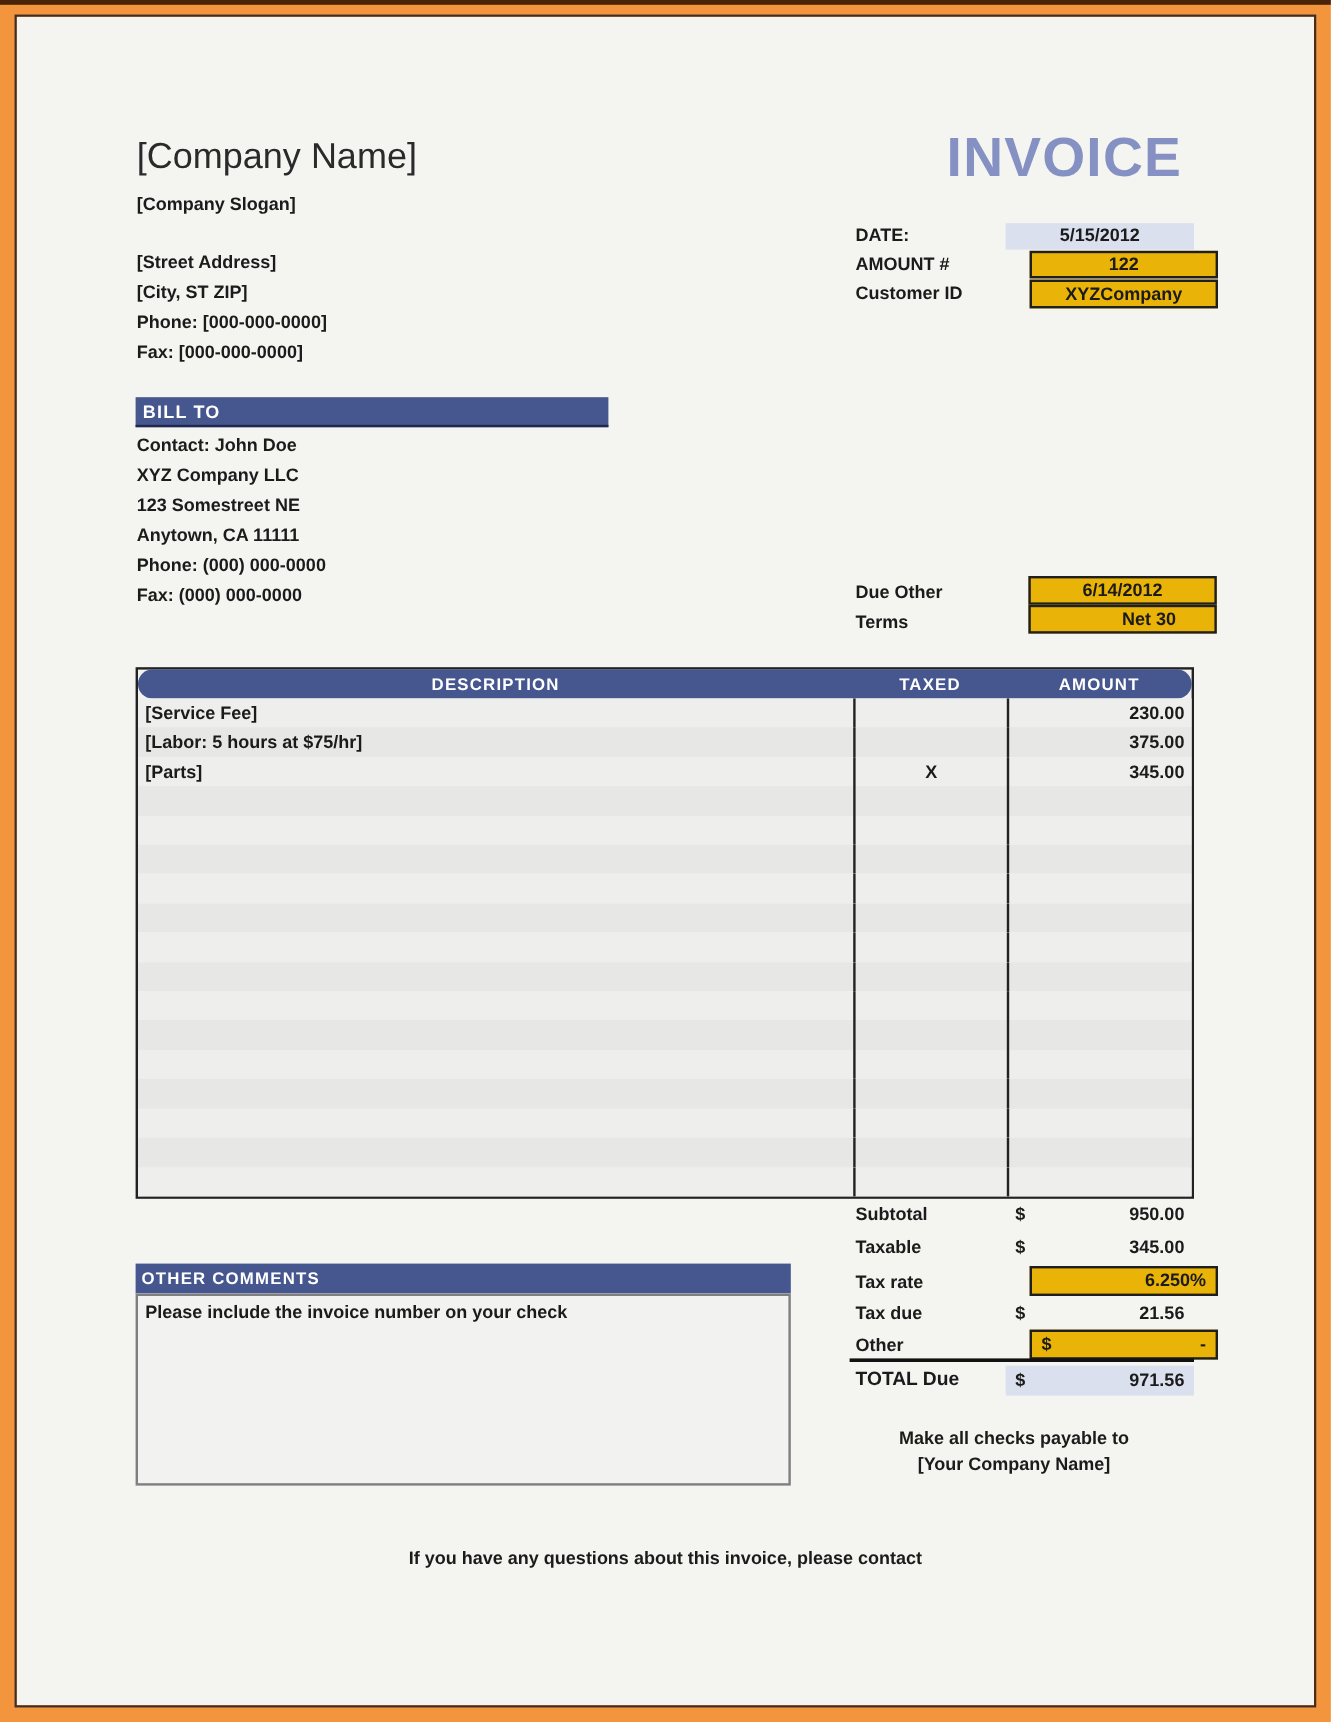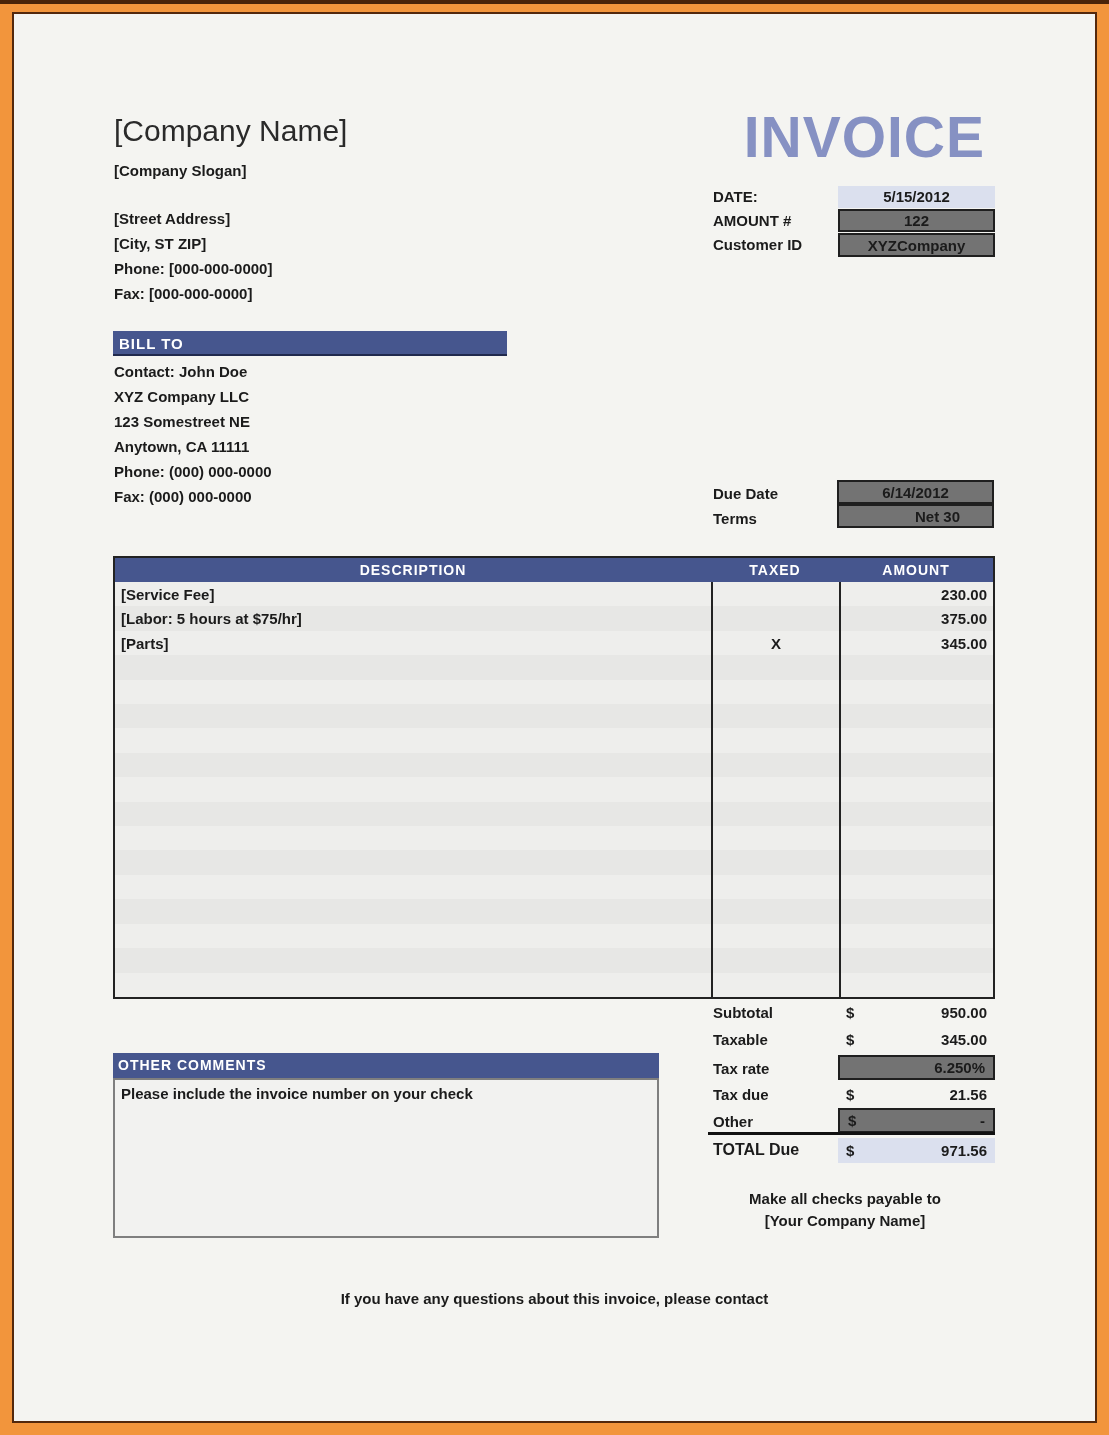--- a/index.html
+++ b/index.html
@@ -15,35 +15,35 @@
   }
   .content{position:absolute;inset:0;color:#1b1b1b;font-size:15px;}
   .abs{position:absolute;}
 
   
   .company-name{left:100px;top:100px;font-size:30px;color:#2a2a2a;}
   .company-slogan{left:100px;top:148px;font-weight:bold;}
   .addr-line{left:100px;font-weight:bold;}
 
   
-  .invoice-title{top:90px;right:110px;font-size:57px;font-weight:bold;color:#8691c3;letter-spacing:1px;}
+  .invoice-title{top:90px;right:110px;font-size:46px;font-weight:bold;color:#8691c3;letter-spacing:1px;}
   .meta-label{left:699px;font-weight:bold;}
   .meta-label.plain{font-weight:bold;}
   .meta-value{left:824px;width:157px;text-align:center;box-sizing:border-box;font-weight:bold;}
   .shaded{background:#dbe0ee;}
-  .boxed{border:2px solid #1f1f1f;background:#737373;}
+  .boxed{border:2px solid #1f1f1f;background:#eab308;margin-left:20px;}
 
   
   .billto-bar{left:99px;top:317px;width:394px;height:25px;background:#46568e;color:#fff;
     font-weight:bold;line-height:25px;padding-left:6px;box-sizing:border-box;letter-spacing:1px;border-bottom:2px solid #20294d;}
   .billto-line{left:100px;font-weight:bold;}
 
   
   .tbl{left:99px;top:542px;width:882px;height:443px;border:2px solid #222;box-sizing:border-box;background:#f2f2f0;}
-  .t-head{display:grid;grid-template-columns:596px 128px 154px;height:24px;background:#46568e;color:#fff;font-weight:bold;font-size:14px;letter-spacing:1px;}
+  .t-head{display:grid;grid-template-columns:596px 128px 154px;height:24px;background:#46568e;color:#fff;font-weight:bold;font-size:14px;letter-spacing:1px;border-radius:12px;}
   .t-head div{text-align:center;line-height:24px;}
   .t-body{display:flex;flex-direction:column;height:415px;}
   .t-row{flex:1;display:grid;grid-template-columns:596px 128px 154px;align-items:center;}
   .t-row:nth-child(odd){background:#eeeeec;}
   .t-row:nth-child(even){background:#e7e7e5;}
   .t-row .c2,.t-row .c3{border-left:2px solid #222;height:100%;display:flex;align-items:center;box-sizing:border-box;}
   .t-desc{padding-left:6px;font-weight:bold;}
   .t-taxed{justify-content:center;font-weight:bold;}
   .t-amt{justify-content:flex-end;padding-right:6px;font-weight:bold;}
 
@@ -88,21 +88,21 @@
     <div class="abs meta-value boxed" style="top:219px;height:24px;line-height:21px;">XYZCompany</div>
 
     <div class="abs billto-bar">BILL TO</div>
     <div class="abs billto-line" style="top:349px">Contact: John Doe</div>
     <div class="abs billto-line" style="top:374px">XYZ Company LLC</div>
     <div class="abs billto-line" style="top:399px">123 Somestreet NE</div>
     <div class="abs billto-line" style="top:424px">Anytown,  CA 11111</div>
     <div class="abs billto-line" style="top:449px">Phone: (000) 000-0000</div>
     <div class="abs billto-line" style="top:474px">Fax: (000) 000-0000</div>
 
-    <div class="abs meta-label" style="top:471px">Due Date</div>
+    <div class="abs meta-label" style="top:471px">Due Other</div>
     <div class="abs meta-value boxed" style="left:823px;top:466px;height:24px;line-height:21px;">6/14/2012</div>
     <div class="abs meta-label" style="top:496px">Terms</div>
     <div class="abs meta-value boxed" style="left:823px;top:490px;height:24px;line-height:21px;padding-left:44px;">Net 30</div>
 
     <div class="abs tbl">
       <div class="t-head">
         <div>DESCRIPTION</div>
         <div>TAXED</div>
         <div>AMOUNT</div>
       </div>

